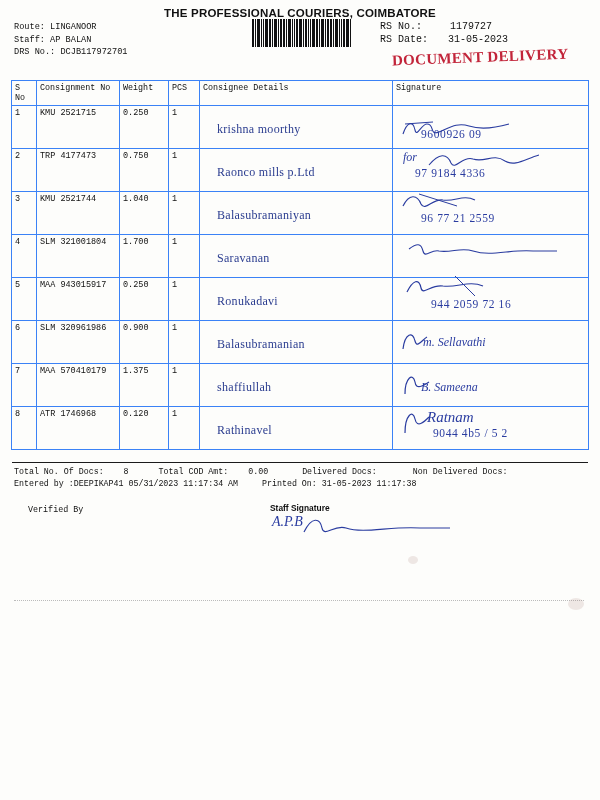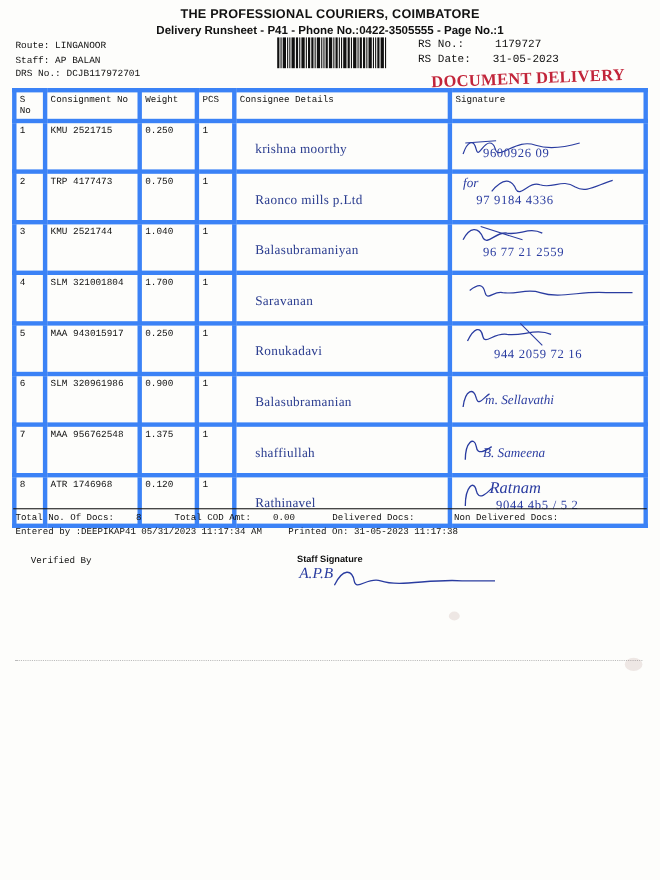--- a/index.html
+++ b/index.html
@@ -82,21 +82,21 @@
   
   table.runsheet {
     position: absolute;
     left: 11px;
     top: 80px;
     width: 578px;
     border-collapse: collapse;
     font-size: 8.5px;
   }
   table.runsheet th, table.runsheet td {
-    border: 4px solid #3b82f6;
+    border: 1px solid #3b82f6;
     padding: 2px 3px;
     vertical-align: top;
   }
   table.runsheet thead th {
     font-weight: normal;
     font-size: 8.4px;
     text-align: left;
     height: 12px;
     padding: 2px 3px;
   }
@@ -194,21 +194,20 @@
     border-radius: 50%;
     background: rgba(160,120,110,0.16);
   }
 </style>
 </head>
 <body>
 
 <div class="page">
 
   <div class="doc-title">THE PROFESSIONAL COURIERS, COIMBATORE</div>
-  <div class="runsheet-line">Delivery Runsheet - P41 - Phone No.:0422-3505555 - Page No.:1</div>
 
   <div class="meta-row">
     <div class="meta-left">
       <div>Route: LINGANOOR</div>
       <div>Staff: AP BALAN</div>
       <div>DRS No.: DCJB117972701</div>
     </div>
 
     <div class="barcode">
       <div class="bars">
@@ -379,21 +378,21 @@
           <span class="sig-ink" style="left:30px; top:14px;">m. Sellavathi</span>
           <svg class="sig-scribble" style="top:8px; left:6px; width:30px; height:24px;" viewBox="0 0 30 24">
             <path d="M4 20 C6 4, 14 2, 16 12 C18 20, 24 10, 28 8" fill="none" stroke="#2a3ca0" stroke-width="1.2"></path>
           </svg>
           <span class="sig-num"></span>
         </td>
       </tr>
 
       <tr>
         <td>7</td>
-        <td>MAA 956762548</td>
+        <td>MAA 570410179</td>
         <td>1.375</td>
         <td>1</td>
         <td>
             <span class="detail-hand">shaffiullah</span>
           </td>
         <td class="sig-cell">
           <span class="sig-ink" style="left:28px; top:16px;">B. Sameena</span>
           <svg class="sig-scribble" style="top:8px; left:6px; width:36px; height:24px;" viewBox="0 0 36 24">
             <path d="M6 22 C6 6, 14 0, 16 10 C17 18, 24 14, 30 10" fill="none" stroke="#2a3ca0" stroke-width="1.2"></path>
           </svg>

